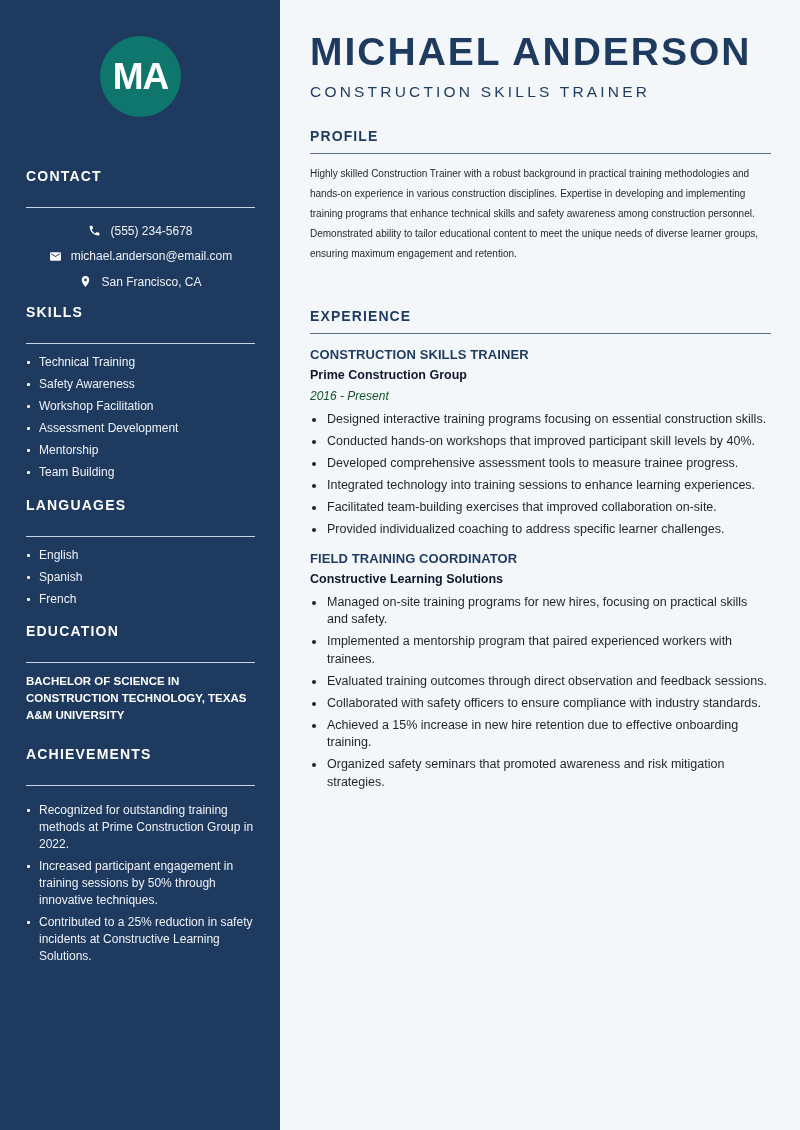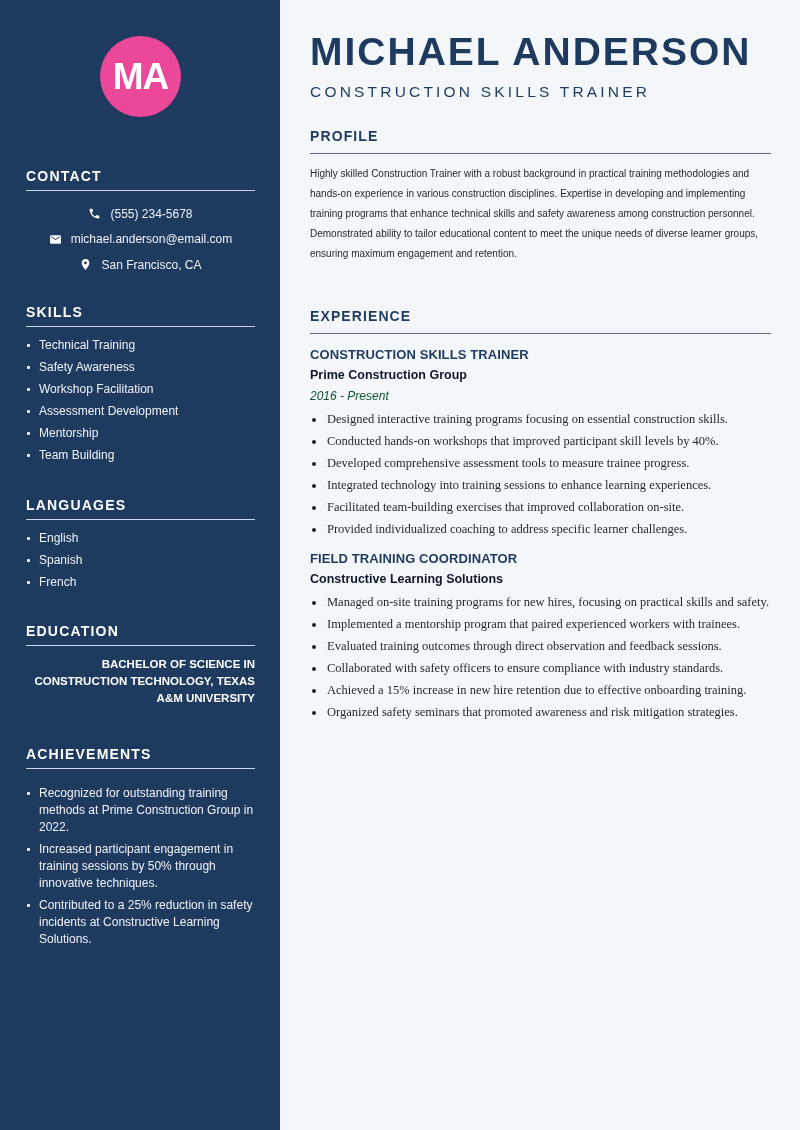--- a/index.html
+++ b/index.html
@@ -1,38 +1,38 @@
 <!DOCTYPE html>
 <html><head>
 <meta charset="utf-8">
 <style>
   * { margin: 0; padding: 0; box-sizing: border-box; }
   html, body { width: 800px; height: 1130px; overflow: hidden; }
   body { font-family: "Liberation Sans", "DejaVu Sans", sans-serif; background: #f4f7f9; position: relative; }
   .sidebar { position: absolute; left: 0; top: 0; width: 280px; height: 1130px; background: #1e3a5f; color: #ffffff; padding: 0 26px; }
   .main { position: absolute; left: 280px; top: 0; width: 520px; height: 968px; background: #f4f7f9; padding: 0 30px; }
-  .avatar { position: absolute; left: 100px; top: 36px; width: 81px; height: 81px; border-radius: 50%; background: #ec4899; color: #ffffff; font-weight: bold; font-size: 37px; display: flex; align-items: center; justify-content: center; letter-spacing: -1px; }
+  .avatar { position: absolute; left: 100px; top: 36px; width: 81px; height: 81px; border-radius: 50%; background: #0f766e; color: #ffffff; font-weight: bold; font-size: 37px; display: flex; align-items: center; justify-content: center; letter-spacing: -1px; }
   .side-section { position: absolute; left: 26px; width: 229px; }
-  .side-heading { font-size: 14px; font-weight: bold; letter-spacing: 1.2px; color: #ffffff; padding-bottom: 6px; border-bottom: 1.5px solid #c9d6e8; margin-bottom: 10px; }
+  .side-heading { font-size: 14px; font-weight: bold; letter-spacing: 1.2px; color: #ffffff; padding-bottom: 23px; border-bottom: 1.5px solid #c9d6e8; margin-bottom: 10px; }
   .contact-row { display: flex; align-items: center; font-size: 12px; color: #eef2f7; height: 25.5px; justify-content: center; }
   .contact-row svg { width: 13px; height: 13px; margin-right: 9px; flex-shrink: 0; }
   .side-list { list-style: none; }
   .side-list li { font-size: 12px; color: #eef2f7; position: relative; padding-left: 13px; line-height: 17px; margin-bottom: 5px; }
   .side-list li::before { content: ""; position: absolute; left: 1px; top: 7px; width: 3px; height: 3px; background: #eef2f7; border-radius: 1px; }
-  .edu-degree { font-size: 11.5px; font-weight: bold; line-height: 17px; color: #ffffff; text-align: right; }
+  .edu-degree { font-size: 11.5px; font-weight: bold; line-height: 17px; color: #ffffff; }
   .ach-list li { line-height: 17px; margin-bottom: 5px; }
   .name { position: absolute; left: 30px; top: 30px; font-size: 39px; font-weight: bold; letter-spacing: 2px; color: #1e3a5f; white-space: nowrap; }
   .title { position: absolute; left: 30px; top: 83px; font-size: 15.5px; letter-spacing: 3.2px; color: #1e3a5f; white-space: nowrap; }
   .main-section { position: absolute; left: 30px; width: 461px; }
   .main-heading { font-size: 14px; font-weight: bold; letter-spacing: 1.1px; color: #1e3a5f; padding-bottom: 9px; border-bottom: 1.5px solid #5a6e85; margin-bottom: 10px; }
   .profile-text { font-size: 10px; line-height: 20px; color: #1f2328; }
   .job-title { font-size: 13px; font-weight: bold; color: #1e3a5f; letter-spacing: 0.1px; }
   .company { font-size: 12.5px; font-weight: bold; color: #0f172a; margin-top: 6px; }
   .dates { font-size: 12px; font-style: italic; color: #14532d; margin-top: 7px; }
-  .bullets { list-style: none; margin-top: 8px; font-family: Liberation Serif, serif; }
+  .bullets { list-style: none; margin-top: 8px; }
   .bullets li { font-size: 12.5px; line-height: 17.5px; color: #1f2328; position: relative; padding-left: 17px; margin-bottom: 4.5px; }
   .bullets li::before { content: ""; position: absolute; left: 2px; top: 7px; width: 4px; height: 4px; border-radius: 50%; background: #1f2328; }
 </style>
 </head>
 <body>
 
 <aside class="sidebar">
   <div class="avatar">
       <span>MA</span>
     </div>

